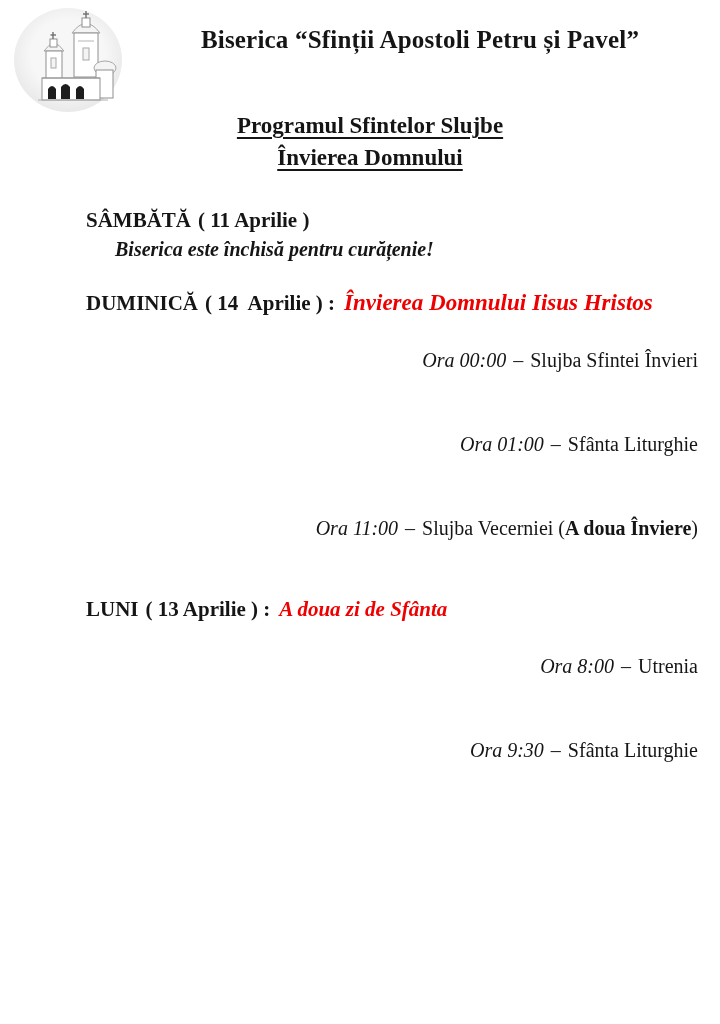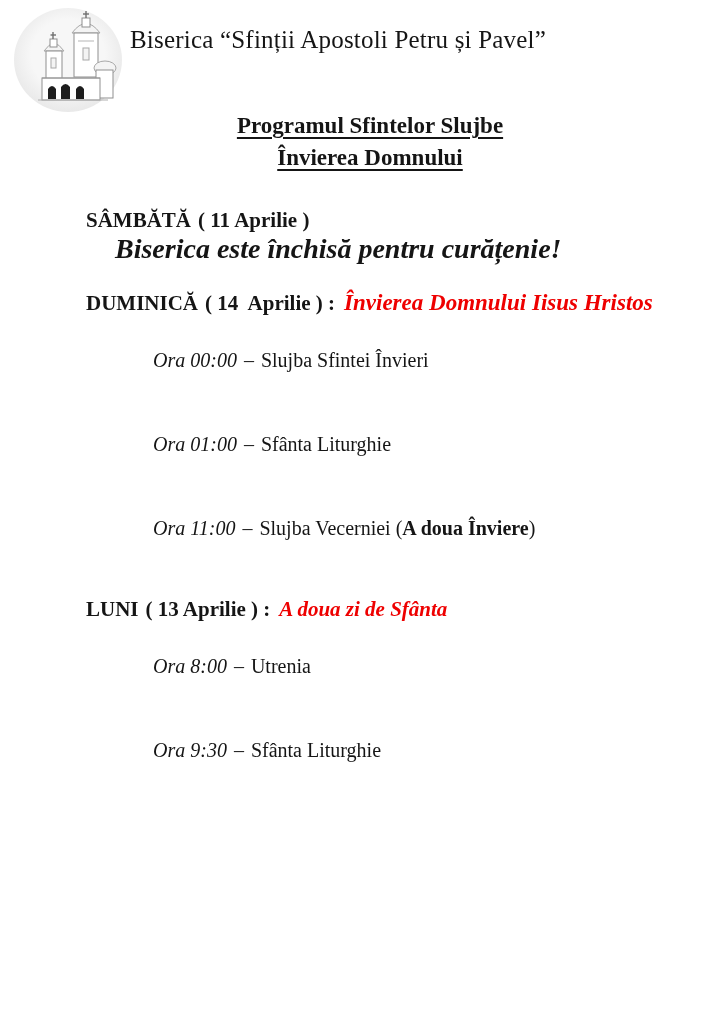--- a/index.html
+++ b/index.html
@@ -4,44 +4,44 @@
 <style>
   html,body{margin:0;padding:0;background:#fff;}
   #page{
     position:relative; width:720px; height:1024px; background:var(--page-bg,#fff);
     font-family:"Liberation Serif","DejaVu Serif",serif; color:var(--ink,#151515);
     overflow:hidden;
   }
   
   .logo{position:absolute; left:12px; top:6px; width:112px; height:108px;}
   .title{
-    position:absolute; left:130px; top:26px; width:580px; text-align:left;
-    font-size:25px; font-weight:normal; white-space:nowrap; letter-spacing:.2px;
+    position:absolute; left:130px; top:26px; width:580px; text-align:center;
+    font-size:25px; font-weight:bold; white-space:nowrap; letter-spacing:.2px;
   }
   .subtitle{
     position:absolute; left:14px; top:110px; width:712px; text-align:center;
     font-weight:bold; font-size:23px; line-height:32px;
   }
   .subtitle .uline{
     text-decoration:underline; text-decoration-thickness:2px; text-underline-offset:4px;
   }
   
   .content{position:absolute; left:66px; top:206px; width:632px;}
   .day-section{margin-bottom:25px;}
   .day-line{font-size:21px; font-weight:bold; line-height:29px; white-space:nowrap;margin-left:20px;}
   .date{margin-left:7px; white-space:pre;}
   .feast{
     color:var(--feast-red,#ee0000); font-style:italic; font-weight:bold;
     margin-left:9px; white-space:pre;
   }
   .feast-lg{font-size:23px;text-align:center;}
-  .note{margin-left:49px; font-size:28px; font-weight:bold; line-height:28px;}
+  .note{margin-left:49px; font-size:20px; font-weight:bold; line-height:28px;}
   .note.italic{font-style:italic;}
   .note:empty{display:none;}
-  .entry{margin-left:47px; font-size:20px; line-height:28px; white-space:pre;}
+  .entry{margin-left:47px; font-size:20px; line-height:28px; white-space:pre;text-align:right;}
   .time{font-style:italic;}
   .sep{margin:0 7px;}
   .sep.wide{margin:0 13px;}
   .svc.boldsvc{font-weight:bold;}
   
   .sk{stroke:#8f8f8f; stroke-width:1; fill:#ffffff;}
   .sk-light{stroke:#a8a8a8; stroke-width:1; fill:#f4f4f4;}
   .sk-dark{fill:#1d1d1d; stroke:none;}
 </style>
 </head>

